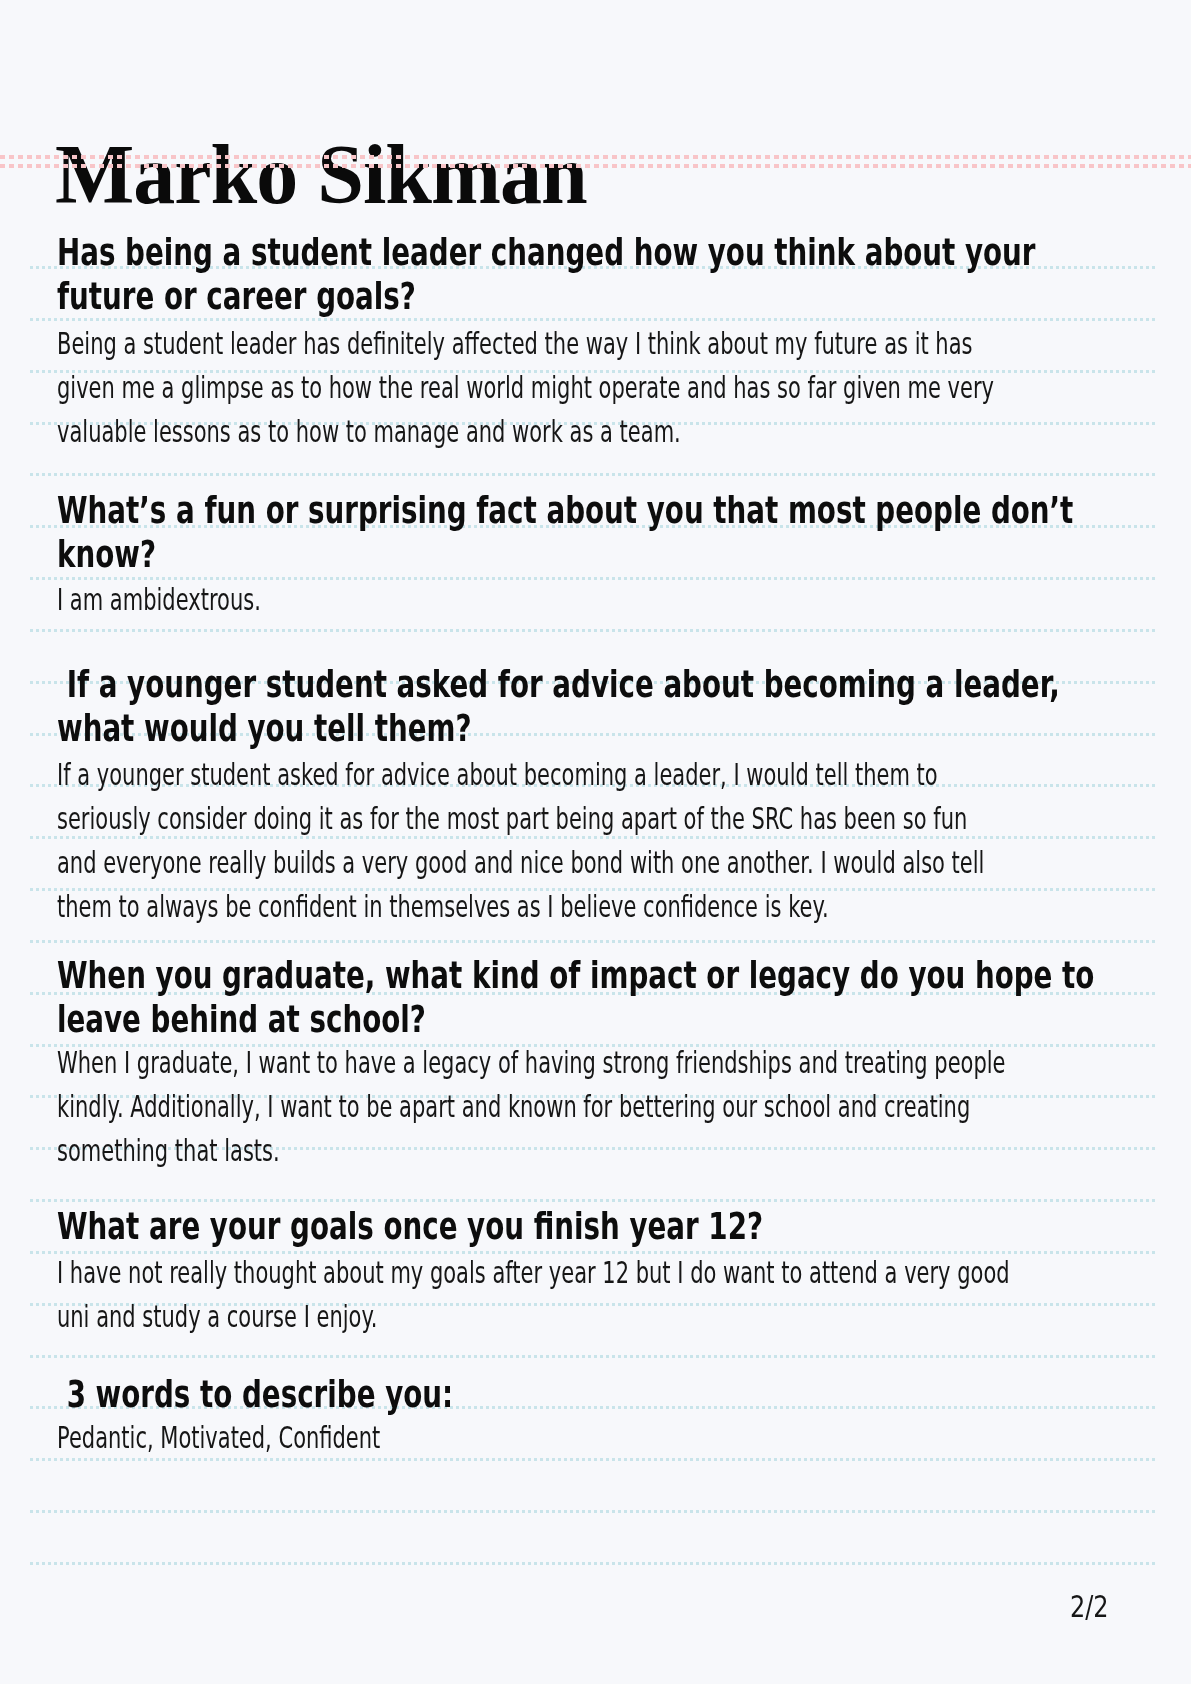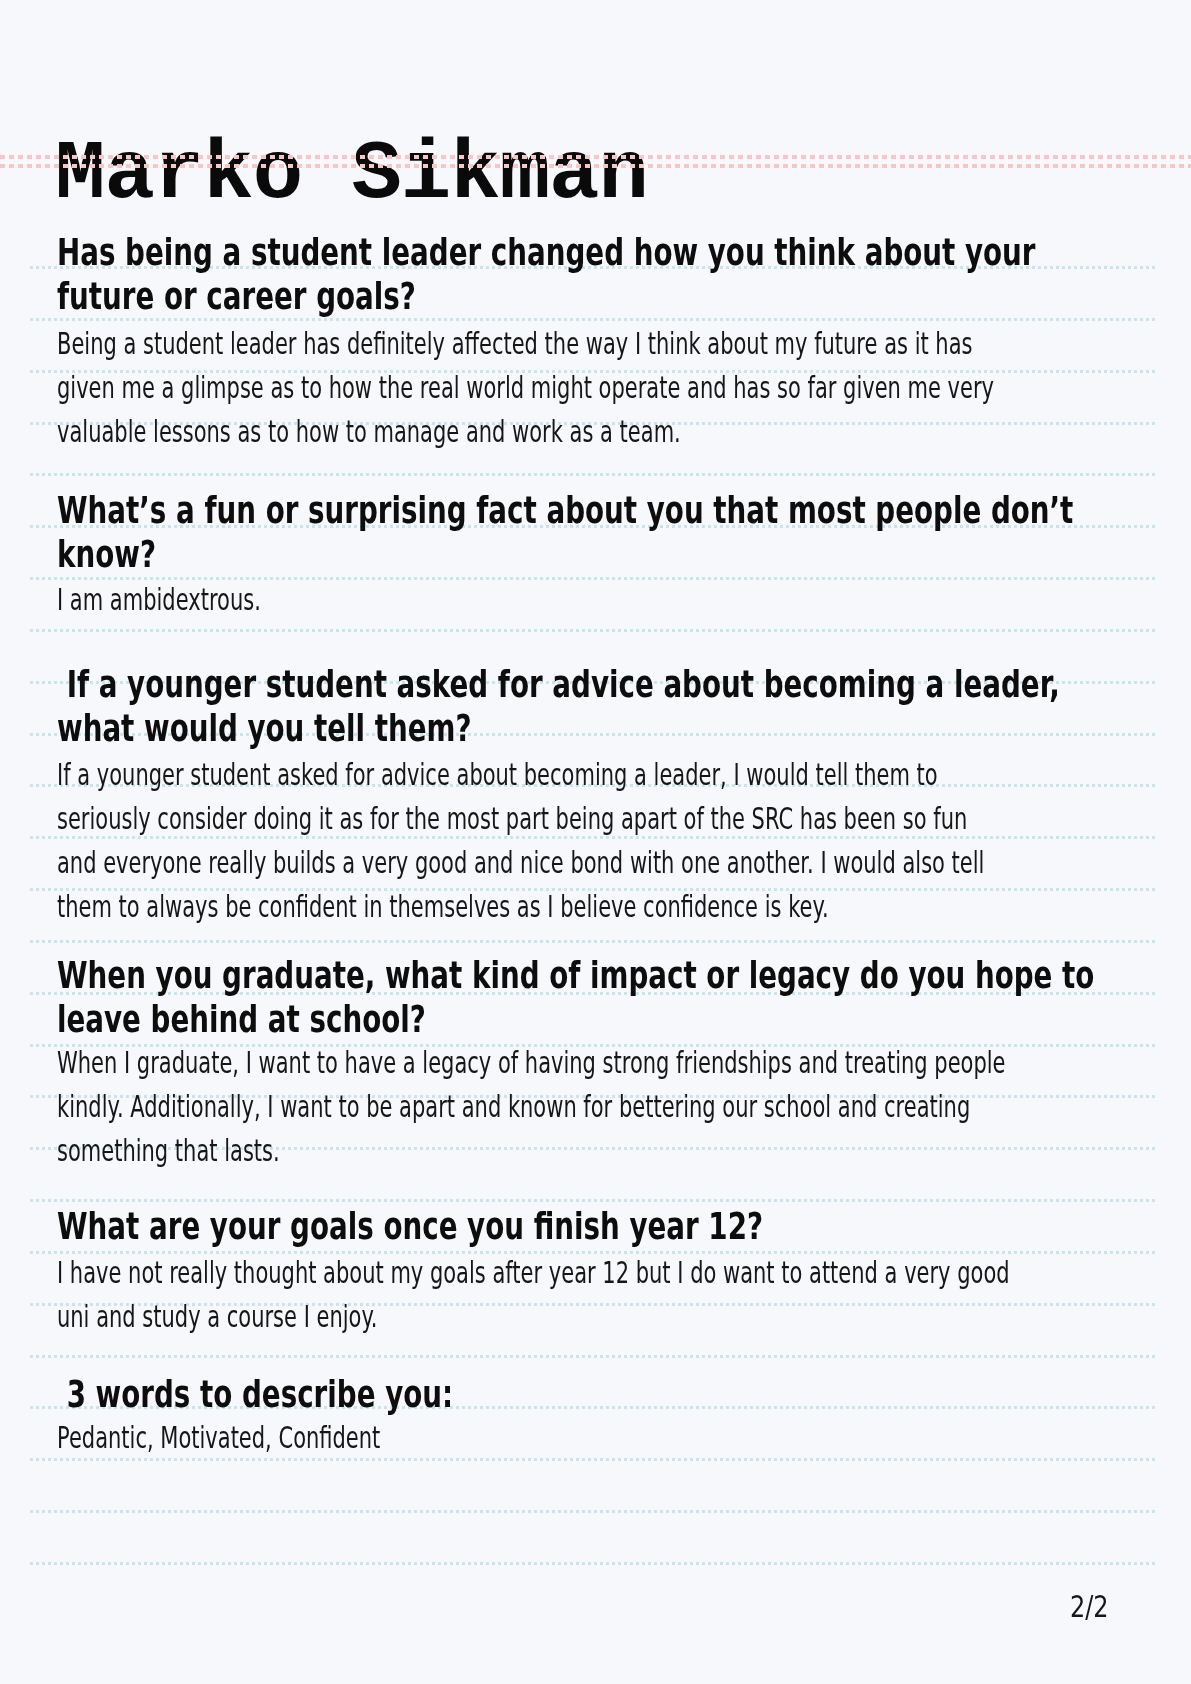--- a/index.html
+++ b/index.html
@@ -13,21 +13,21 @@
   html,body{margin:0;padding:0;background:var(--background);}
   .page{
     position:relative;
     width:1191px;height:1684px;
     background:var(--background);
     overflow:hidden;
     font-family:"DejaVu Sans",sans-serif;
   }
   .title{
     position:absolute;left:55px;top:77px;
-    font-family:Liberation Mono, monospace;
+    font-family:Liberation Serif, serif;
     font-weight:700;
     font-size:84px;line-height:84px;
     letter-spacing:-1px;
     color:var(--title_text);
     white-space:pre;
   }
   .pink-rule{
     position:absolute;left:0;width:1191px;height:4px;
     background-image:repeating-linear-gradient(90deg,var(--rule_pink) 0 5px,transparent 5px 9px);
   }

